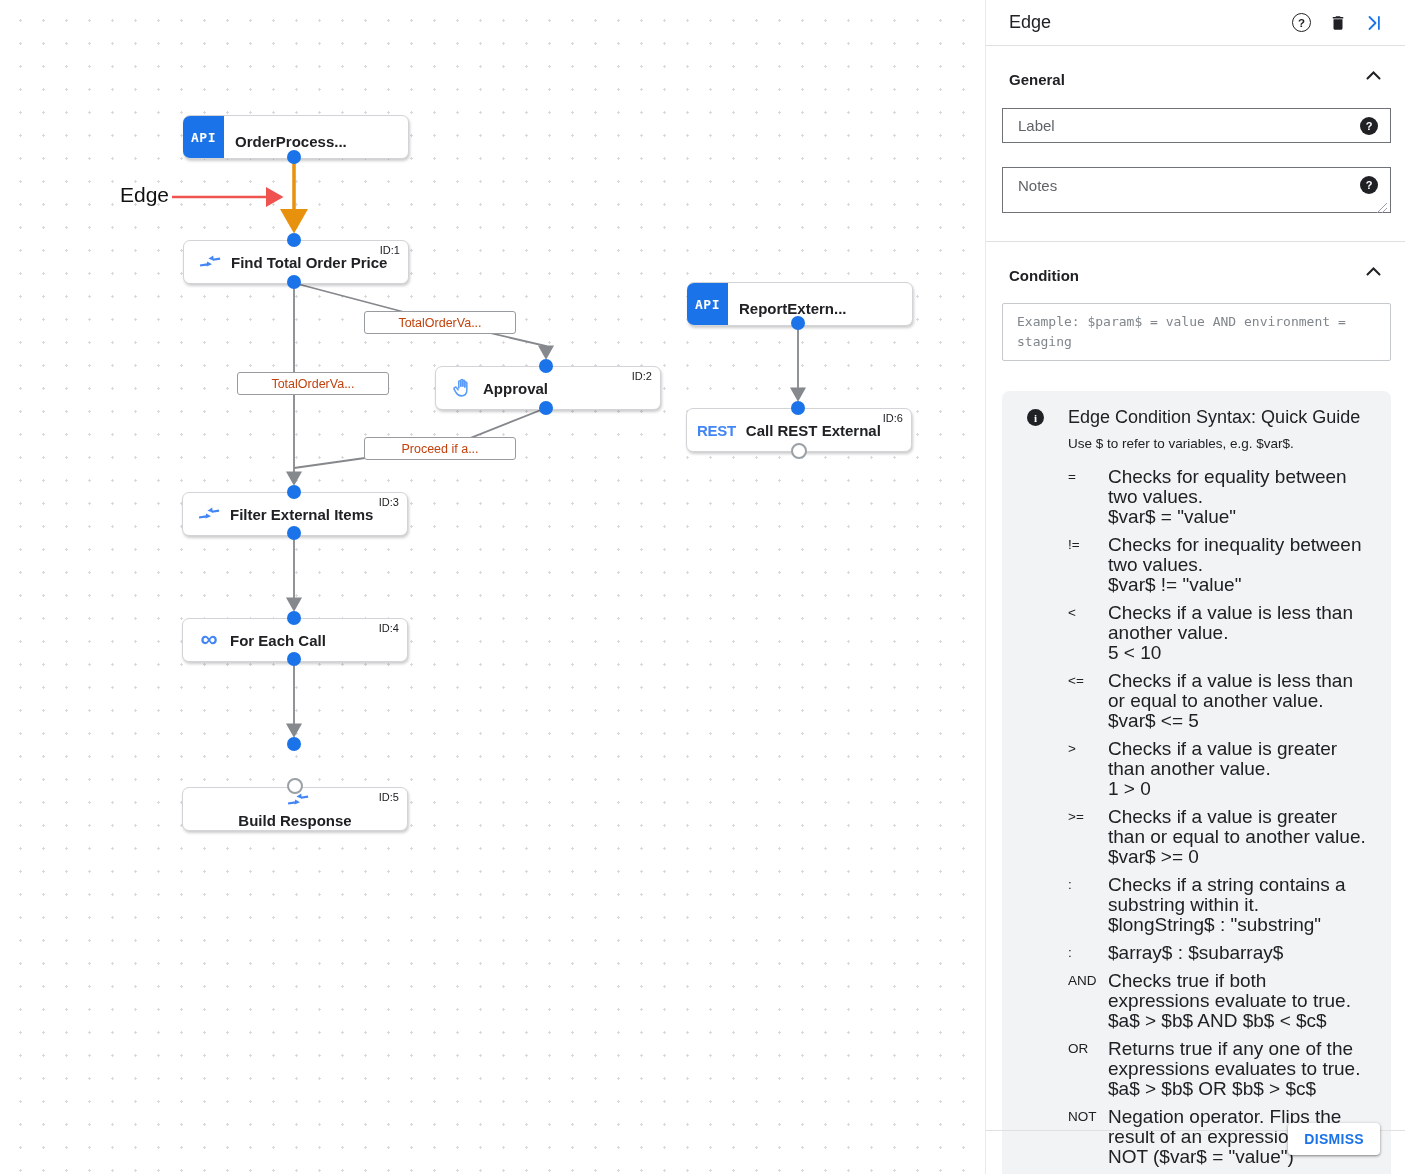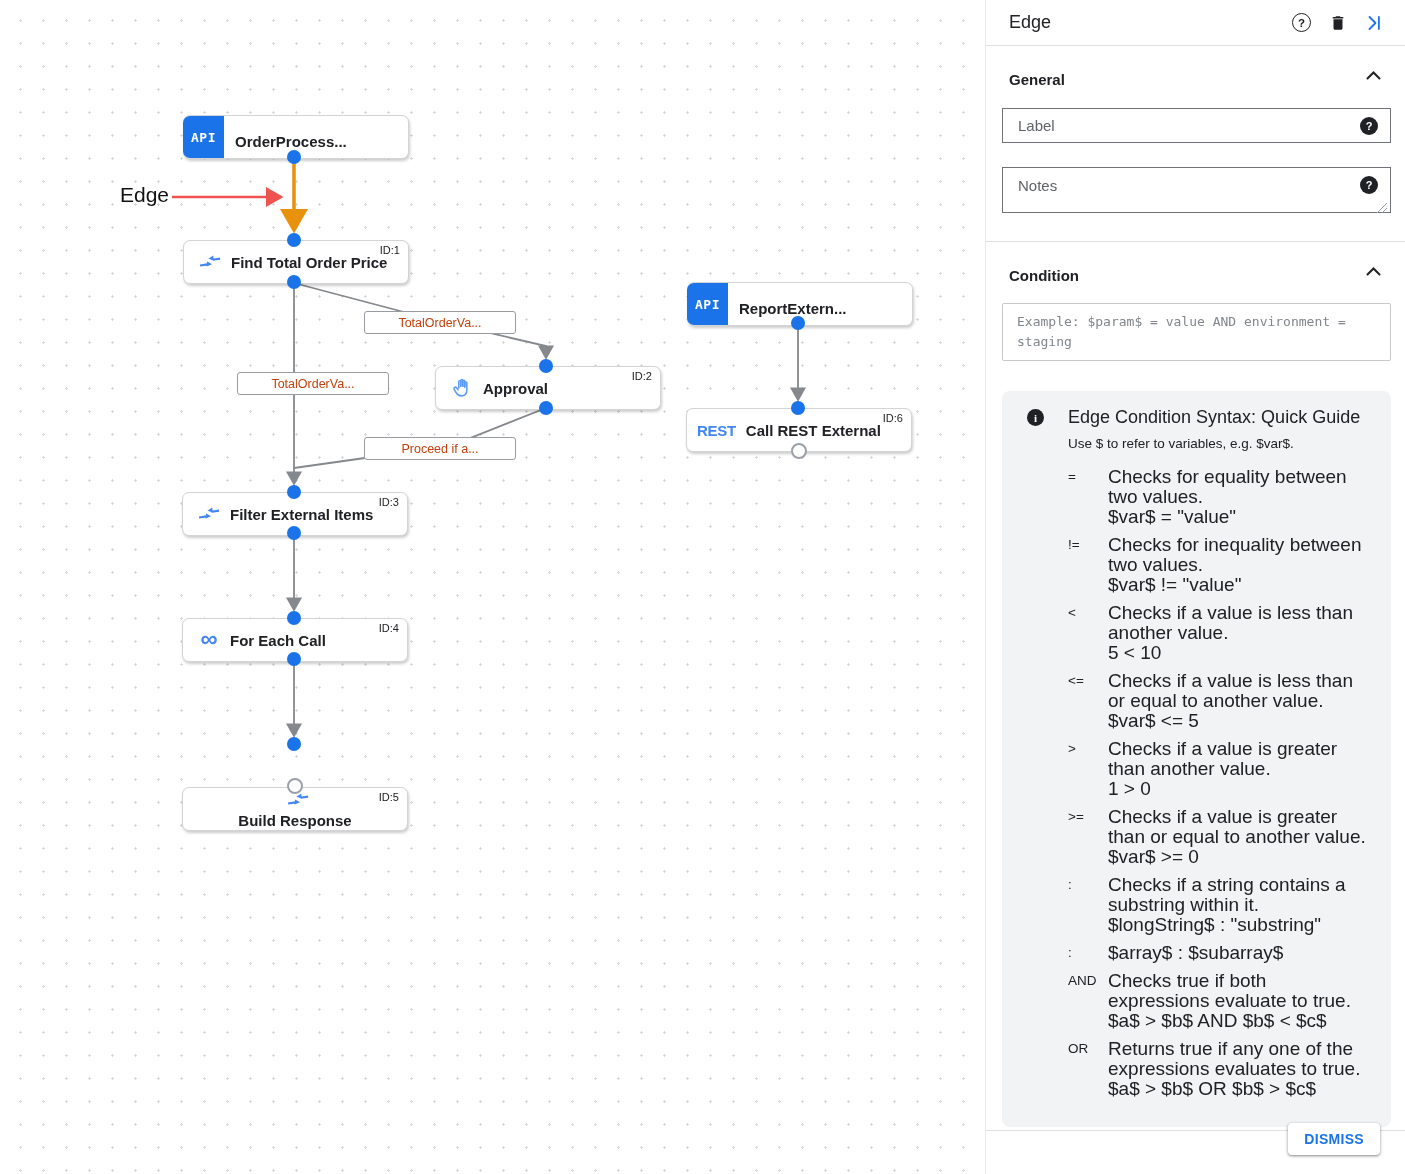--- a/index.html
+++ b/index.html
@@ -331,19 +331,26 @@
   </div>
 
   <div class="guide-row">
     <div class="g-op">OR</div>
     <div class="g-body">
       <div class="g-desc">Returns true if any one of the expressions evaluates to true.</div>
       <div class="g-ex">$a$ &gt; $b$ OR $b$ &gt; $c$</div>
     </div>
   </div>
 
+  <div class="guide-row">
+    <div class="g-op">NOT</div>
+    <div class="g-body">
+      <div class="g-desc">Negation operator. Flips the result of an expression.</div>
+      <div class="g-ex">NOT ($var$ = "value")</div>
+    </div>
+  </div>
 </div>
   </div>
 
   <div class="panel-footer">
     <button class="dismiss-btn">DISMISS</button>
   </div>
 </div>
 
 </body></html>

